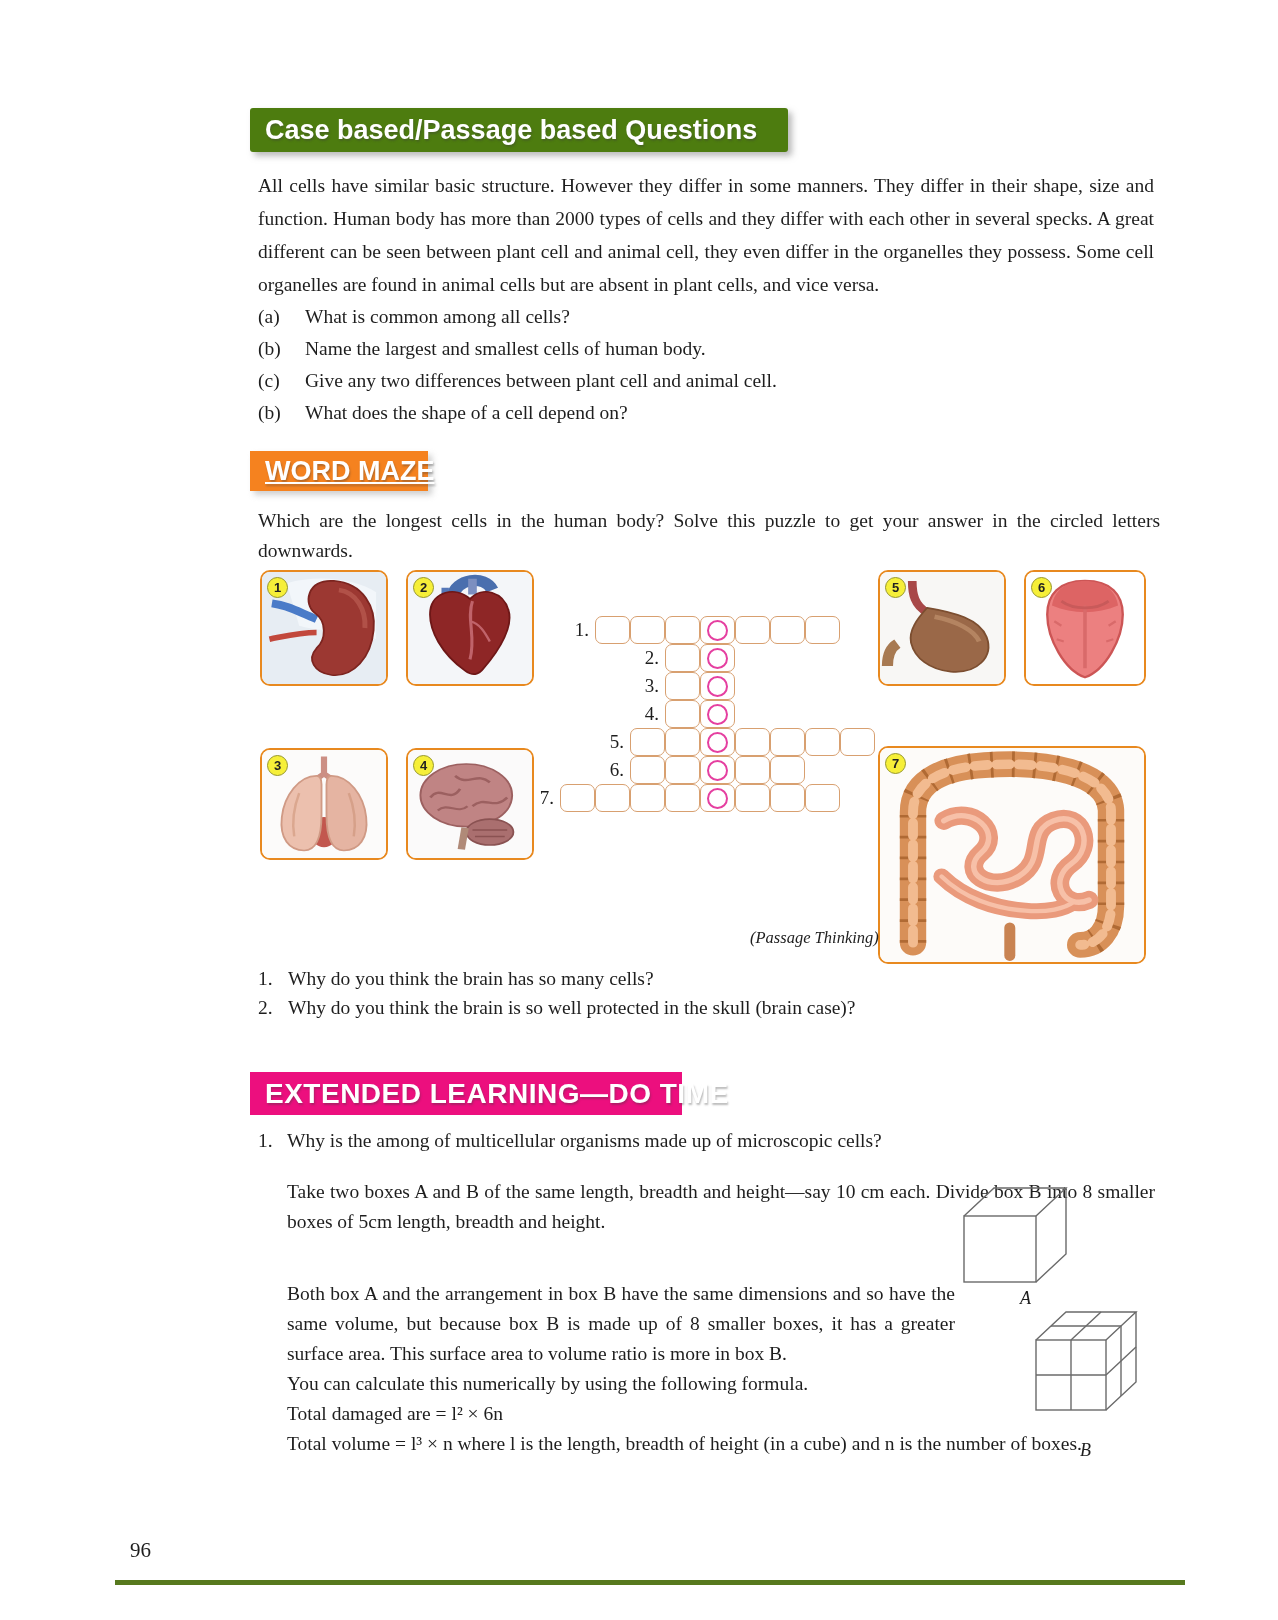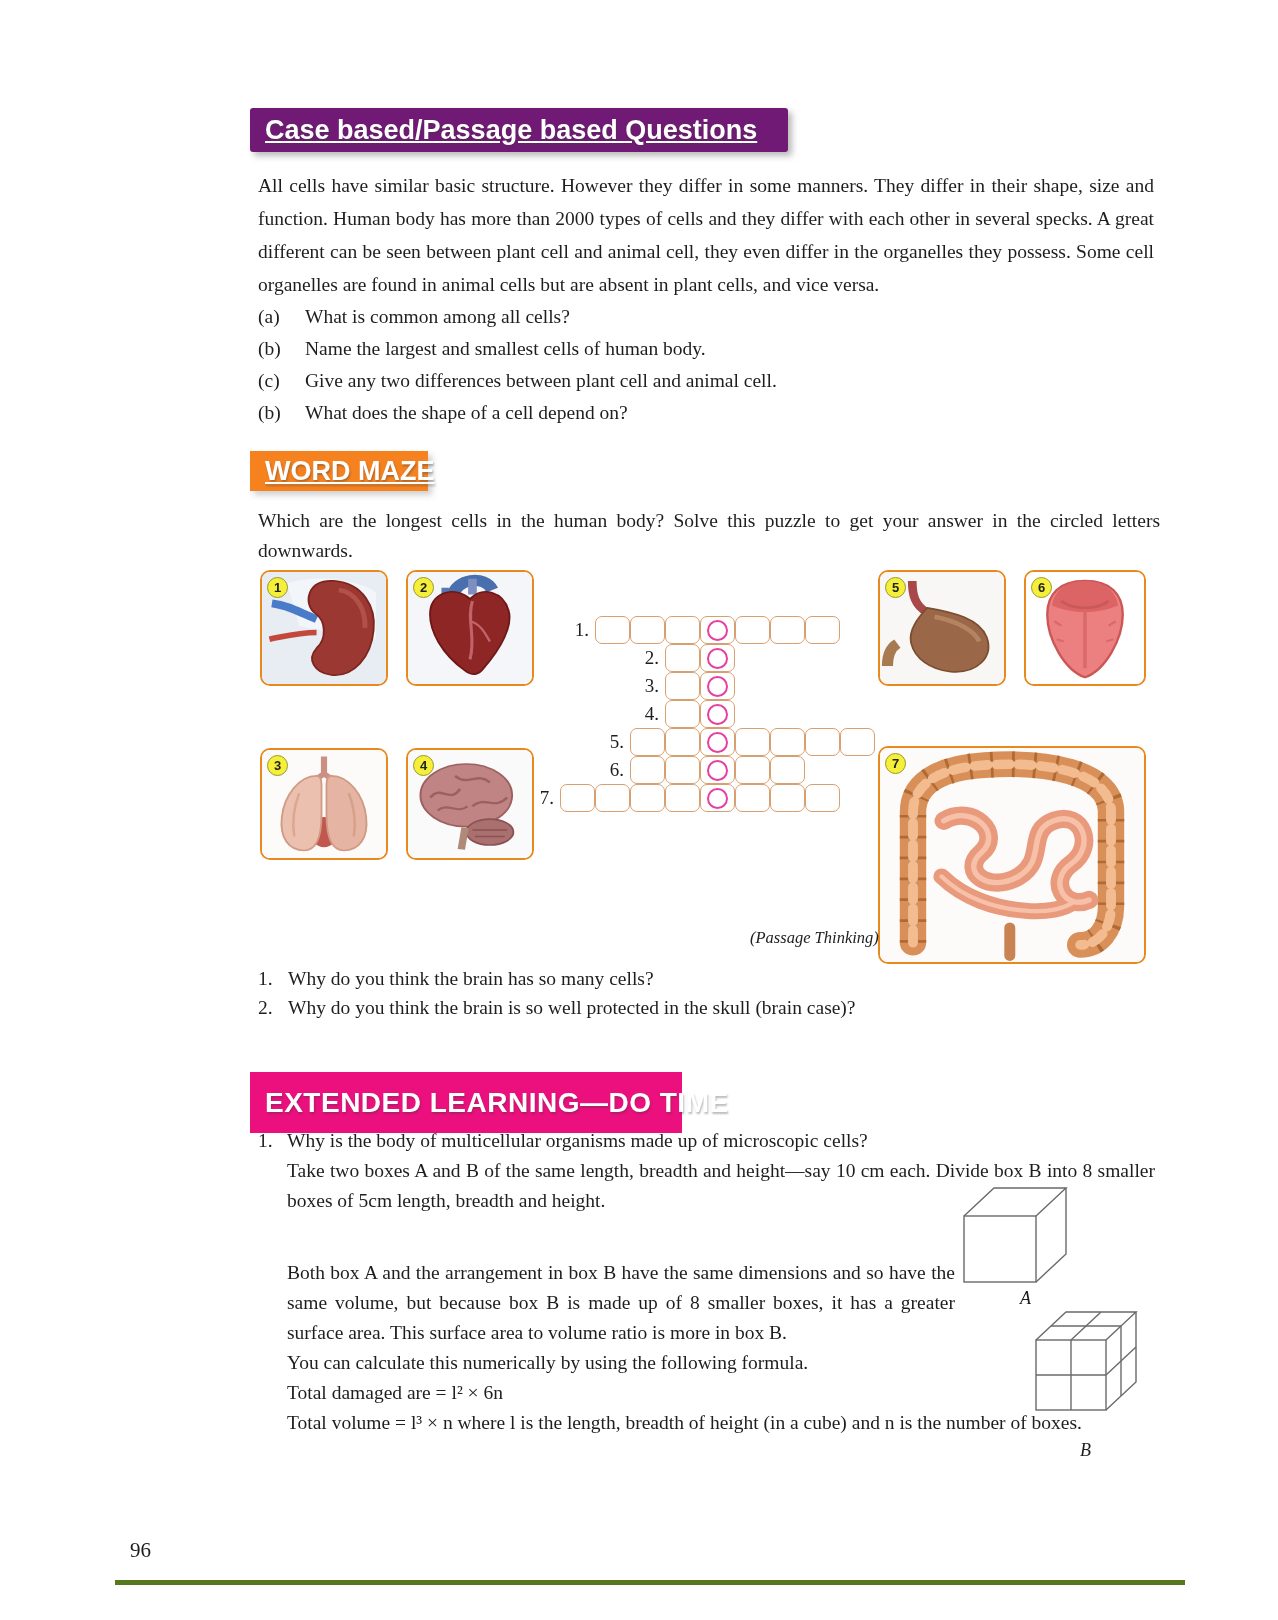--- a/index.html
+++ b/index.html
@@ -8,24 +8,24 @@
     font-family:"Liberation Serif", serif; color:#1e1e1e; overflow:hidden;
   }
 
   
   .banner {
     position:absolute; color:#ffffff; font-family:"Liberation Sans", sans-serif;
     font-weight:bold; display:flex; align-items:center; padding:0 15px;
     box-sizing:border-box; white-space:nowrap;
     text-shadow:1px 2px 2px rgba(60,60,60,.35);
   }
-  .banner-case { left:250px; top:108px; width:538px; height:44px; background:#701a75; border-radius:3px; font-size:27px; box-shadow:4px 4px 6px rgba(130,130,130,.55);text-decoration:underline; }
+  .banner-case { left:250px; top:108px; width:538px; height:44px; background:#4d7c0f; border-radius:3px; font-size:27px; box-shadow:4px 4px 6px rgba(130,130,130,.55); }
   .banner-maze { left:250px; top:451px; width:178px; height:40px; background:#f5821f; font-size:27px; box-shadow:4px 4px 6px rgba(150,150,150,.45);text-decoration:underline; }
   .banner-hots { left:250px; top:912px; width:238px; height:40px; background:#4b9aab; font-size:27px; box-shadow:3px 3px 5px rgba(150,150,150,.4); }
-  .banner-ext  { left:250px; top:1072px; width:432px; height:61px; background:#ec0f7e; font-size:28px; letter-spacing:.5px; }
+  .banner-ext  { left:250px; top:1072px; width:432px; height:43px; background:#ec0f7e; font-size:28px; letter-spacing:.5px; }
 
   
   .case-para { position:absolute; left:258px; top:169px; width:896px; font-size:19.5px; line-height:33px; text-align:justify; }
   .case-questions { position:absolute; left:258px; top:301px; width:900px; font-size:19.5px; }
   .q-row { display:flex; line-height:32px; }
   .q-label { width:47px; flex:none; }
 
   .maze-intro { position:absolute; left:258px; top:506px; width:902px; font-size:19.5px; line-height:30px; text-align:justify; }
 
   
@@ -59,21 +59,21 @@
   .side-note { position:absolute; left:750px; top:928px; font-style:italic; font-size:16.5px; }
   .hots-list { position:absolute; left:258px; top:964px; width:760px; font-size:19.5px; }
   .hots-row { display:flex; line-height:29px; }
   .hots-num { width:30px; flex:none; }
   .hots-hint { margin-left:30px; line-height:29px; }
 
   
   .ext-block { position:absolute; left:258px; top:1126px; width:900px; font-size:19.5px; line-height:30px; }
   .ext-q { display:flex; }
   .ext-qnum { width:29px; flex:none; }
-  .ext-p1 { margin-left:29px; width:868px; text-align:justify; }
+  .ext-p1 { margin-left:29px; width:868px; text-align:justify;margin-top:21px; }
   .ext-p2 { margin-left:29px; width:668px; text-align:justify;margin-top:42px; }
   .ext-p3 { margin-left:29px; width:668px; }
   .ext-formula { margin-left:29px; }
 
   .cube-fig { position:absolute; }
   .cube-a { left:952px; top:1178px; width:135px; height:108px; }
   .cube-b { left:1028px; top:1298px; width:130px; height:135px; }
   .cube-label { position:absolute; font-style:italic; font-size:18px; }
   .label-a { left:1020px; top:1288px; }
   .label-b { left:1080px; top:1440px; }
@@ -270,21 +270,21 @@
     <div class="hots-row">
       <span class="hots-num">2.</span>
       <span>Why do you think the brain is so well protected in the skull (brain case)?</span>
     </div>
   </div>
 
   <div class="banner banner-ext">EXTENDED LEARNING—DO TIME</div>
   <div class="ext-block">
     <div class="ext-q">
       <span class="ext-qnum">1.</span>
-      <span>Why is the body of multicellular organisms made up of microscopic cells?</span>
+      <span>Why is the among of multicellular organisms made up of microscopic cells?</span>
     </div>
     <div class="ext-p1">Take two boxes A and B of the same length, breadth and height—say 10 cm each. Divide box B into 8 smaller boxes of 5cm length, breadth and height.</div>
     <div class="ext-p2">Both box A and the arrangement in box B have the same dimensions and so have the same volume, but because box B is made up of 8 smaller boxes, it has a greater surface area. This surface area to volume ratio is more in box B.</div>
     <div class="ext-p3">You can calculate this numerically by using the following formula.</div>
     <div class="ext-formula">Total damaged are = l² × 6n</div>
     <div class="ext-formula">Total volume = l³ × n where l is the length, breadth of height (in a cube) and n is the number of boxes.</div>
   </div>
 
   <div class="cube-fig cube-a">
     <svg viewBox="0 0 135 108" width="135" height="108">

